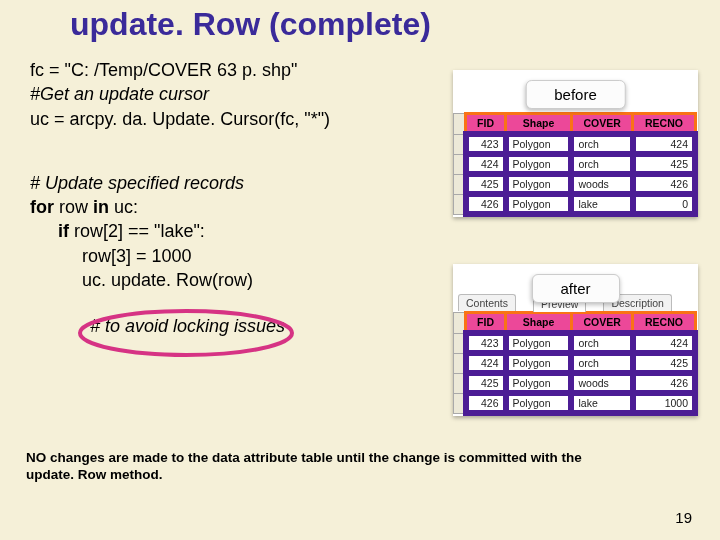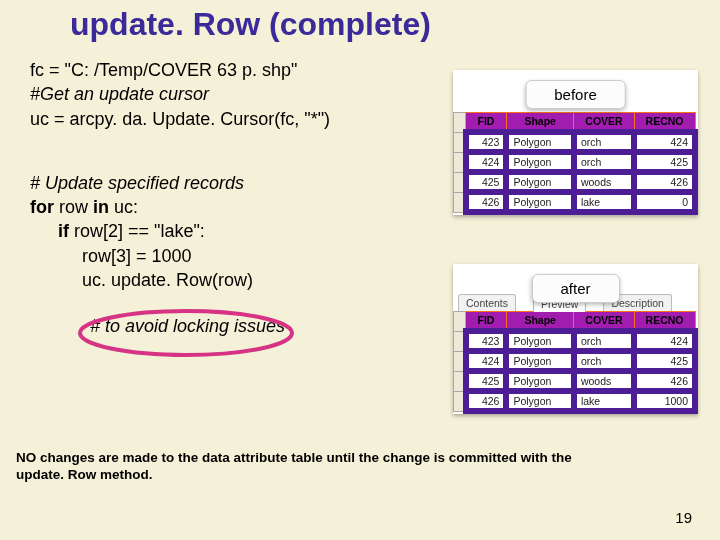--- a/index.html
+++ b/index.html
@@ -35,21 +35,21 @@
   
   .circle-annot {
     position: absolute;
     left: 75px; top: 306px;
     width: 222px; height: 54px;
   }
   .circle-annot svg { width: 100%; height: 100%; }
   
   .footnote {
     position: absolute;
-    left: 16px; top: 450px;
+    left: 26px; top: 450px;
     width: 560px;
     font-size: 13.5px;
     font-weight: bold;
     line-height: 1.25;
     color: #000;
   }
   .pagenum {
     position: absolute;
     right: 28px; bottom: 14px;
     font-size: 15px;
@@ -94,22 +94,22 @@
     background: #fff;
     position: relative;
     top: 1px;
   }
   .attr-table {
     width: 100%;
     border-collapse: collapse;
     font-size: 10.5px;
   }
   .attr-table th {
-    background: #a21caf;
-    border: 1px solid #f97316;
+    background: #ec4899;
+    border: 3px solid #f97316;
     padding: 2px 4px;
     font-weight: bold;
     color: #000;
   }
   .attr-table td {
     border: 6px solid #4c1d95;
     padding: 1px 4px;
     text-align: right;
     color: #222;
     background: #fff;

